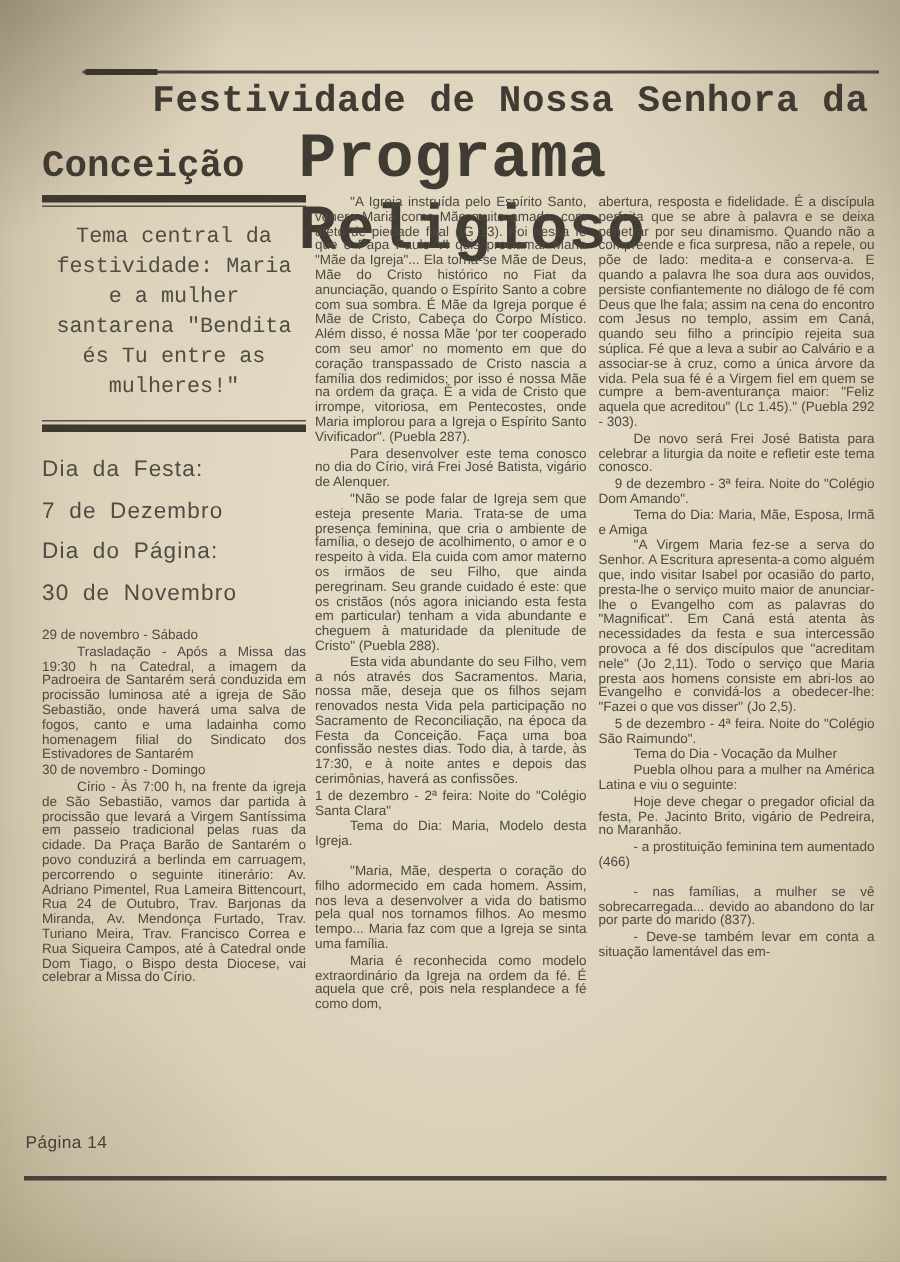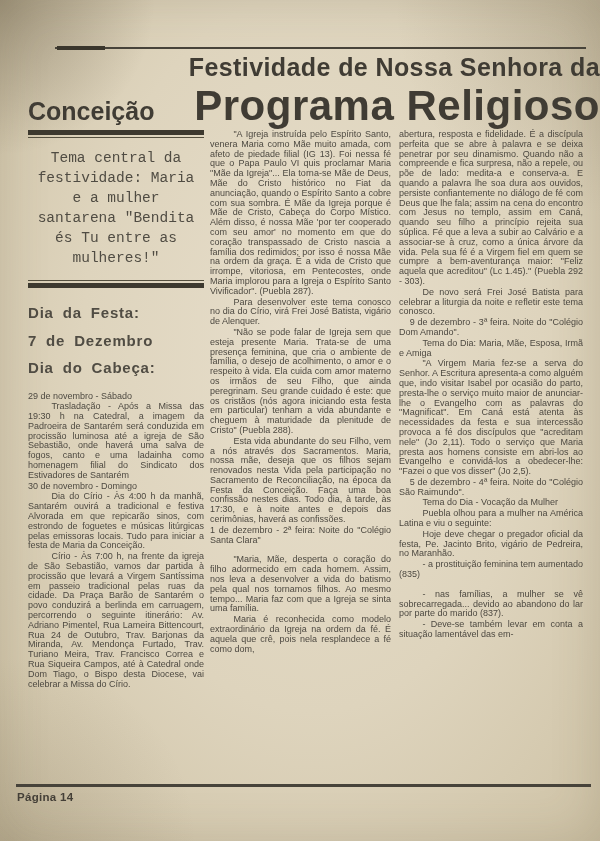--- a/index.html
+++ b/index.html
@@ -10,24 +10,24 @@
     background:
       radial-gradient(circle at 0% 0%, rgba(58,47,28,0.32), rgba(58,47,28,0) 15%),
       radial-gradient(circle at 100% 1%, rgba(70,58,38,0.16), rgba(70,58,38,0) 20%),
       radial-gradient(circle at 2% 100%, rgba(70,58,38,0.14), rgba(70,58,38,0) 18%),
       radial-gradient(ellipse at 52% 42%, #e7decb 0%, #ded4bd 52%, #cdc1a4 100%);
     color:#4a463e;
     box-shadow: inset 0 0 50px rgba(90,75,48,0.18);
   }
   .rule-top { position:absolute; left:55px; right:14px; top:47px; height:2px; background:#47433a; }
   .rule-top .nub { position:absolute; left:2px; top:-1px; width:48px; height:4px; background:#3a362c; }
-  .header { position:absolute; left:28px; right:0; top:53px;
-            font-family:Liberation Sans, sans-serif; font-weight:bold; color:#403c34; }
+  .header { position:absolute; left:28px; right:21px; top:53px;
+            font-family:Liberation Mono, monospace; font-weight:bold; color:#403c34; }
   .h-line1 { text-align:right; font-size:25px; letter-spacing:.4px; }
-  .h-line2 { display:flex; justify-content:space-between; align-items:baseline; margin-top:0; }
+  .h-line2 { display:flex; justify-content:space-between; align-items:baseline; margin-top:0;gap:36px; }
   .h-small { font-size:25px; }
   .h-big   { font-size:42px; letter-spacing:.5px; }
 
   .col { position:absolute; top:130px; text-align:justify;
          font-size:9px; line-height:9.8px; color:#4d4941; }
   .col-left  { left:28px;  width:176px; }
   .col-mid   { left:210px; width:181px; }
   .col-right { left:399px; width:184px; }
 
   .para { margin:0 0 1px 0; }
@@ -37,27 +37,27 @@
   .para.gap       { margin-top:10px; }
 
   .theme-box { margin-bottom:12px; }
   .bar  { height:5px; background:#3d392f; }
   .thin { height:1px; background:#55503f; }
   .thin.t { margin-top:2px; }
   .thin.b { margin-bottom:2px; }
   .theme-text { text-align:center; font-size:14.5px; line-height:20px;
                 padding:10px 1px 12px; color:#504c43;font-family:Liberation Mono, monospace; }
 
-  .dates { margin:2px 0 10px 0;font-weight:bold; }
+  .dates { margin:2px 0 10px 0; }
   .para.date-line { font-size:15px; line-height:26.5px; letter-spacing:.8px;
                     word-spacing:4px; text-align:left; text-indent:0; color:#504c43; }
 
   .rule-bottom { position:absolute; left:16px; right:9px; top:784px; height:3px; background:#47433a; }
-  .footer { position:absolute; left:17px; top:791px; font-size:11.5px;
-            font-weight:bold; color:#443f37; letter-spacing:.3px; }
+  .footer { position:absolute; left:17px; top:756px; font-size:11.5px;
+            font-weight:normal; color:#443f37; letter-spacing:.3px; }
 </style>
 </head>
 <body>
 
 <div class="page">
 
   <div class="rule-top">
       <span class="nub"></span>
     </div>
 
@@ -73,52 +73,53 @@
     <div class="theme-box">
       <div class="bar"></div>
       <div class="thin t"></div>
       <div class="theme-text">Tema central da festividade: Maria e a mulher santarena "Bendita és Tu entre as mulheres!"</div>
       <div class="thin b"></div>
       <div class="bar"></div>
     </div>
     <div class="dates">
         <p class="para date-line">Dia da Festa:</p>
         <p class="para date-line">7 de Dezembro</p>
-        <p class="para date-line">Dia do Cabeça:</p>
+        <p class="para date-line">Dia do Página:</p>
+        <p class="para date-line">30 de Novembro</p>
       </div>
     <div>
         <p class="para flush">29 de novembro - Sábado</p>
         <p class="para indent">Trasladação - Após a Missa das 19:30 h na Catedral, a imagem da Padroeira de Santarém será conduzida em procissão luminosa até a igreja de São Sebastião, onde haverá uma salva de fogos, canto e uma ladainha como homenagem filial do Sindicato dos Estivadores de Santarém</p>
         <p class="para flush">30 de novembro - Domingo</p>
-        <p class="para indent">Dia do Círio - Às 4:00 h da manhã, Santarém ouvirá a tradicional e festiva Alvorada em que repicarão sinos, com estrondo de foguetes e músicas litúrgicas pelas emissoras locais. Tudo para iniciar a festa de Maria da Conceição.</p>
         <p class="para indent">Círio - Às 7:00 h, na frente da igreja de São Sebastião, vamos dar partida à procissão que levará a Virgem Santíssima em passeio tradicional pelas ruas da cidade. Da Praça Barão de Santarém o povo conduzirá a berlinda em carruagem, percorrendo o seguinte itinerário: Av. Adriano Pimentel, Rua Lameira Bittencourt, Rua 24 de Outubro, Trav. Barjonas da Miranda, Av. Mendonça Furtado, Trav. Turiano Meira, Trav. Francisco Correa e Rua Siqueira Campos, até à Catedral onde Dom Tiago, o Bispo desta Diocese, vai celebrar a Missa do Círio.</p>
       </div>
   </div>
 
   <div class="col col-mid">
       <p class="para indent">"A Igreja instruída pelo Espírito Santo, venera Maria como Mãe muito amada, com afeto de piedade filial (IG 13). Foi nessa fé que o Papa Paulo VI quis proclamar Maria "Mãe da Igreja"... Ela torna-se Mãe de Deus, Mãe do Cristo histórico no Fiat da anunciação, quando o Espírito Santo a cobre com sua sombra. É Mãe da Igreja porque é Mãe de Cristo, Cabeça do Corpo Místico. Além disso, é nossa Mãe 'por ter cooperado com seu amor' no momento em que do coração transpassado de Cristo nascia a família dos redimidos; por isso é nossa Mãe na ordem da graça. É a vida de Cristo que irrompe, vitoriosa, em Pentecostes, onde Maria implorou para a Igreja o Espírito Santo Vivificador". (Puebla 287).</p>
       <p class="para indent">Para desenvolver este tema conosco no dia do Círio, virá Frei José Batista, vigário de Alenquer.</p>
       <p class="para indent">"Não se pode falar de Igreja sem que esteja presente Maria. Trata-se de uma presença feminina, que cria o ambiente de família, o desejo de acolhimento, o amor e o respeito à vida. Ela cuida com amor materno os irmãos de seu Filho, que ainda peregrinam. Seu grande cuidado é este: que os cristãos (nós agora iniciando esta festa em particular) tenham a vida abundante e cheguem à maturidade da plenitude de Cristo" (Puebla 288).</p>
       <p class="para indent">Esta vida abundante do seu Filho, vem a nós através dos Sacramentos. Maria, nossa mãe, deseja que os filhos sejam renovados nesta Vida pela participação no Sacramento de Reconciliação, na época da Festa da Conceição. Faça uma boa confissão nestes dias. Todo dia, à tarde, às 17:30, e à noite antes e depois das cerimônias, haverá as confissões.</p>
       <p class="para flush">1 de dezembro - 2ª feira: Noite do "Colégio Santa Clara"</p>
+      <p class="para indent">Tema do Dia: Maria, Modelo desta Igreja.</p>
       <p class="para indent gap">"Maria, Mãe, desperta o coração do filho adormecido em cada homem. Assim, nos leva a desenvolver a vida do batismo pela qual nos tornamos filhos. Ao mesmo tempo... Maria faz com que a Igreja se sinta uma família.</p>
       <p class="para indent">Maria é reconhecida como modelo extraordinário da Igreja na ordem da fé. É aquela que crê, pois nela resplandece a fé como dom,</p>
     </div>
 
   <div class="col col-right">
       <p class="para flush">abertura, resposta e fidelidade. É a discípula perfeita que se abre à palavra e se deixa penetrar por seu dinamismo. Quando não a compreende e fica surpresa, não a repele, ou põe de lado: medita-a e conserva-a. E quando a palavra lhe soa dura aos ouvidos, persiste confiantemente no diálogo de fé com Deus que lhe fala; assim na cena do encontro com Jesus no templo, assim em Caná, quando seu filho a princípio rejeita sua súplica. Fé que a leva a subir ao Calvário e a associar-se à cruz, como a única árvore da vida. Pela sua fé é a Virgem fiel em quem se cumpre a bem-aventurança maior: "Feliz aquela que acreditou" (Lc 1.45)." (Puebla 292 - 303).</p>
       <p class="para indent">De novo será Frei José Batista para celebrar a liturgia da noite e refletir este tema conosco.</p>
       <p class="para indent-sm">9 de dezembro - 3ª feira. Noite do "Colégio Dom Amando".</p>
       <p class="para indent">Tema do Dia: Maria, Mãe, Esposa, Irmã e Amiga</p>
       <p class="para indent">"A Virgem Maria fez-se a serva do Senhor. A Escritura apresenta-a como alguém que, indo visitar Isabel por ocasião do parto, presta-lhe o serviço muito maior de anunciar-lhe o Evangelho com as palavras do "Magnificat". Em Caná está atenta às necessidades da festa e sua intercessão provoca a fé dos discípulos que "acreditam nele" (Jo 2,11). Todo o serviço que Maria presta aos homens consiste em abri-los ao Evangelho e convidá-los a obedecer-lhe: "Fazei o que vos disser" (Jo 2,5).</p>
       <p class="para indent-sm">5 de dezembro - 4ª feira. Noite do "Colégio São Raimundo".</p>
       <p class="para indent">Tema do Dia - Vocação da Mulher</p>
       <p class="para indent">Puebla olhou para a mulher na América Latina e viu o seguinte:</p>
       <p class="para indent">Hoje deve chegar o pregador oficial da festa, Pe. Jacinto Brito, vigário de Pedreira, no Maranhão.</p>
-      <p class="para indent">- a prostituição feminina tem aumentado (835)</p>
+      <p class="para indent">- a prostituição feminina tem aumentado (466)</p>
       <p class="para indent gap">- nas famílias, a mulher se vê sobrecarregada... devido ao abandono do lar por parte do marido (837).</p>
       <p class="para indent">- Deve-se também levar em conta a situação lamentável das em-</p>
     </div>
 
   <div class="rule-bottom"></div>
   <div class="footer">Página 14</div>
 
 </div>
 
 </body></html>

